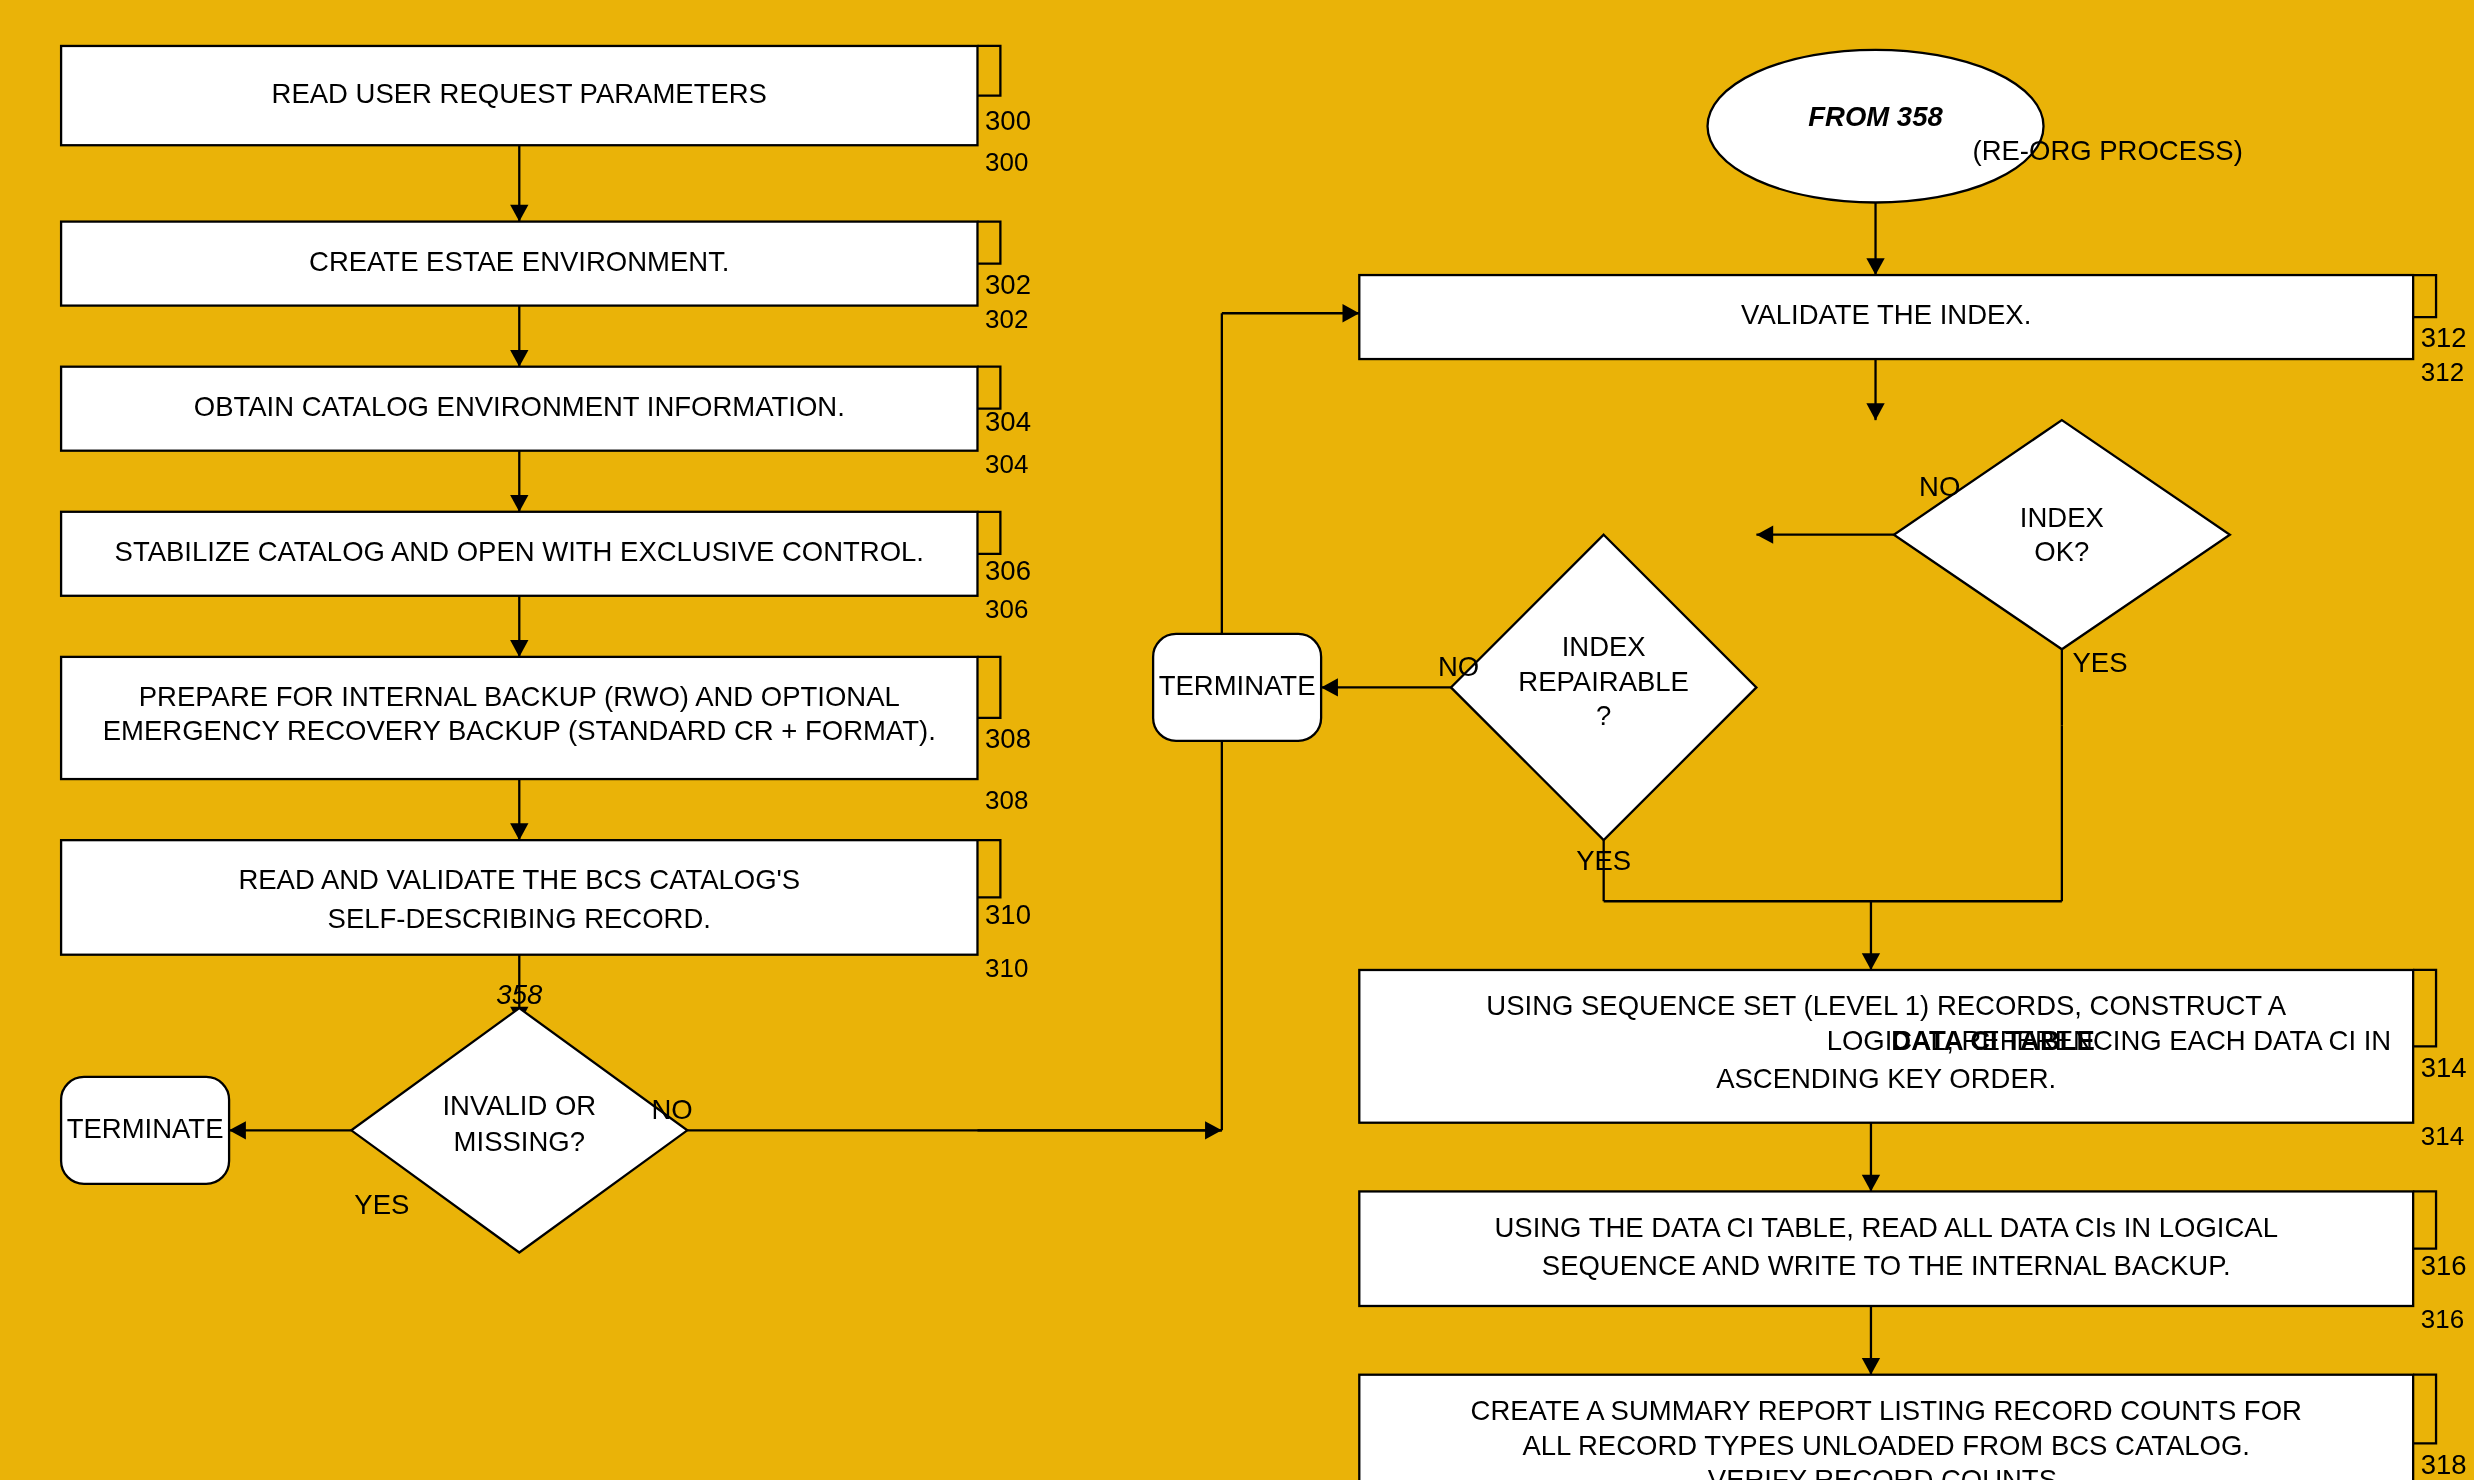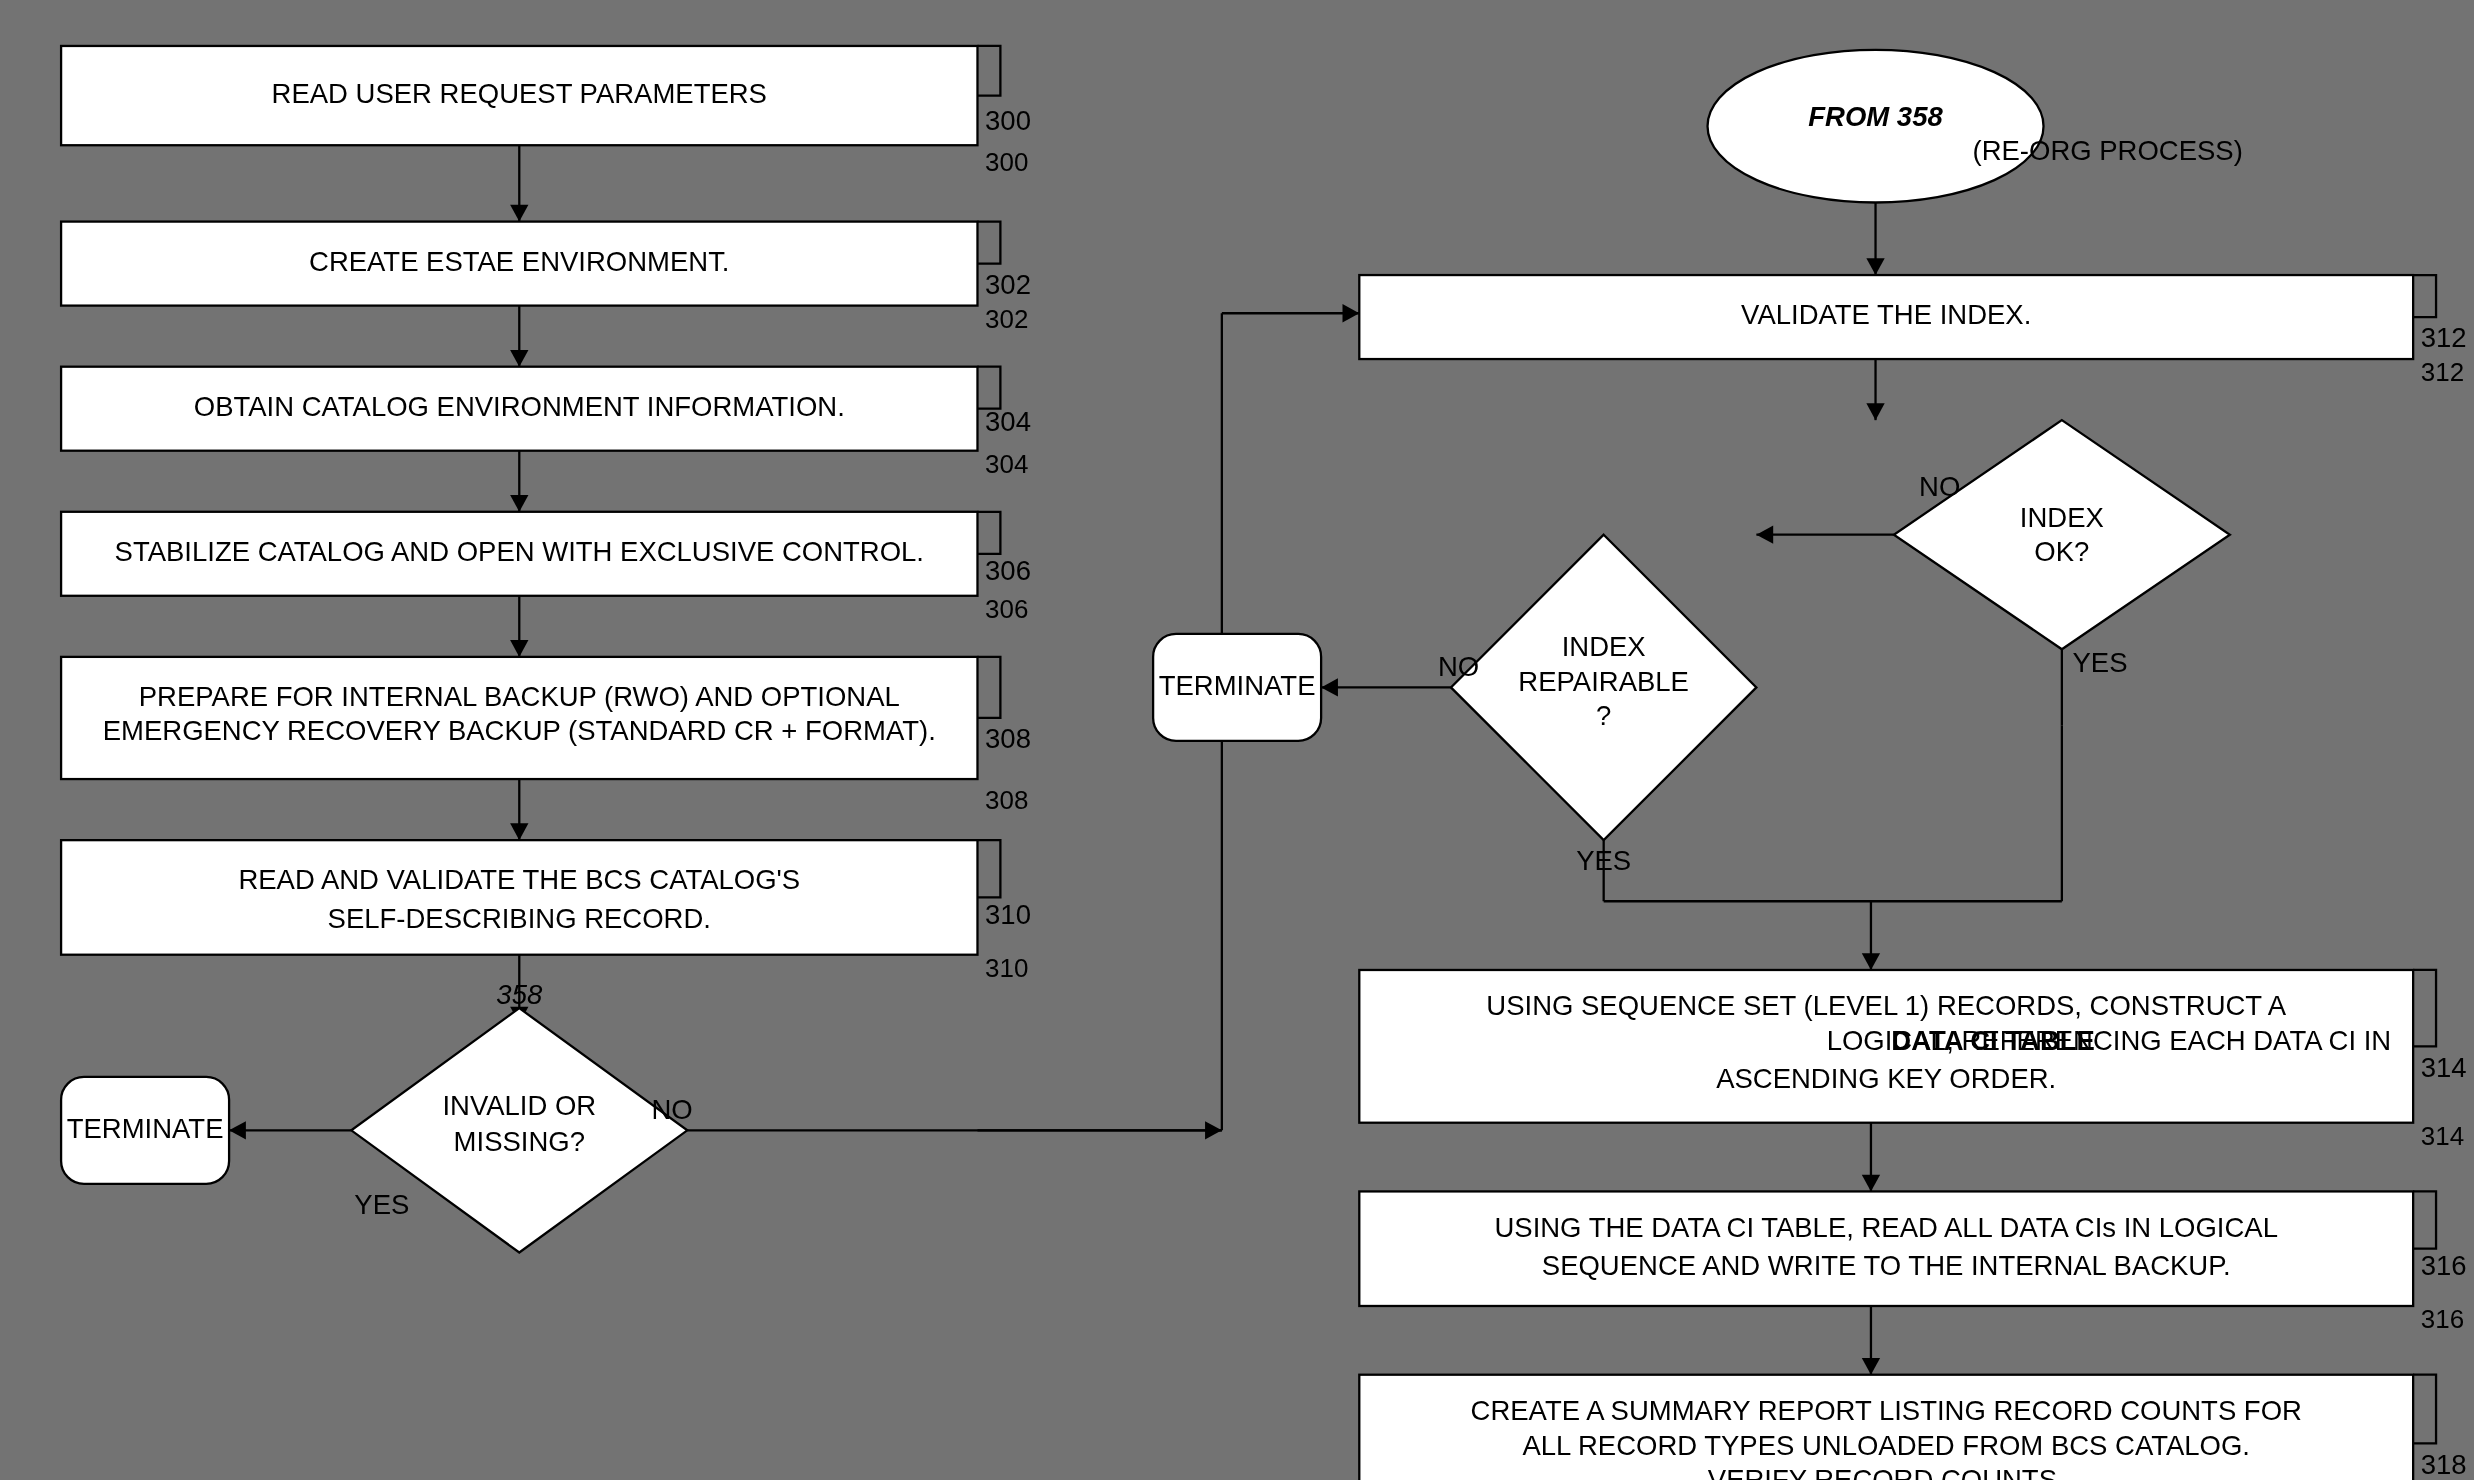--- a/index.html
+++ b/index.html
@@ -10,21 +10,21 @@
       height: 1481px;
       overflow: hidden;
       position: relative;
     }
 
     .diagram-container {
       position: absolute;
       top: 0; left: 0;
       width: 2475px;
       height: 1481px;
-      background: #737373;
+      background: #eab308;
     }
 
     svg {
       position: absolute;
       top: 0; left: 0;
       width: 2475px;
       height: 1481px;
     }
 
     

